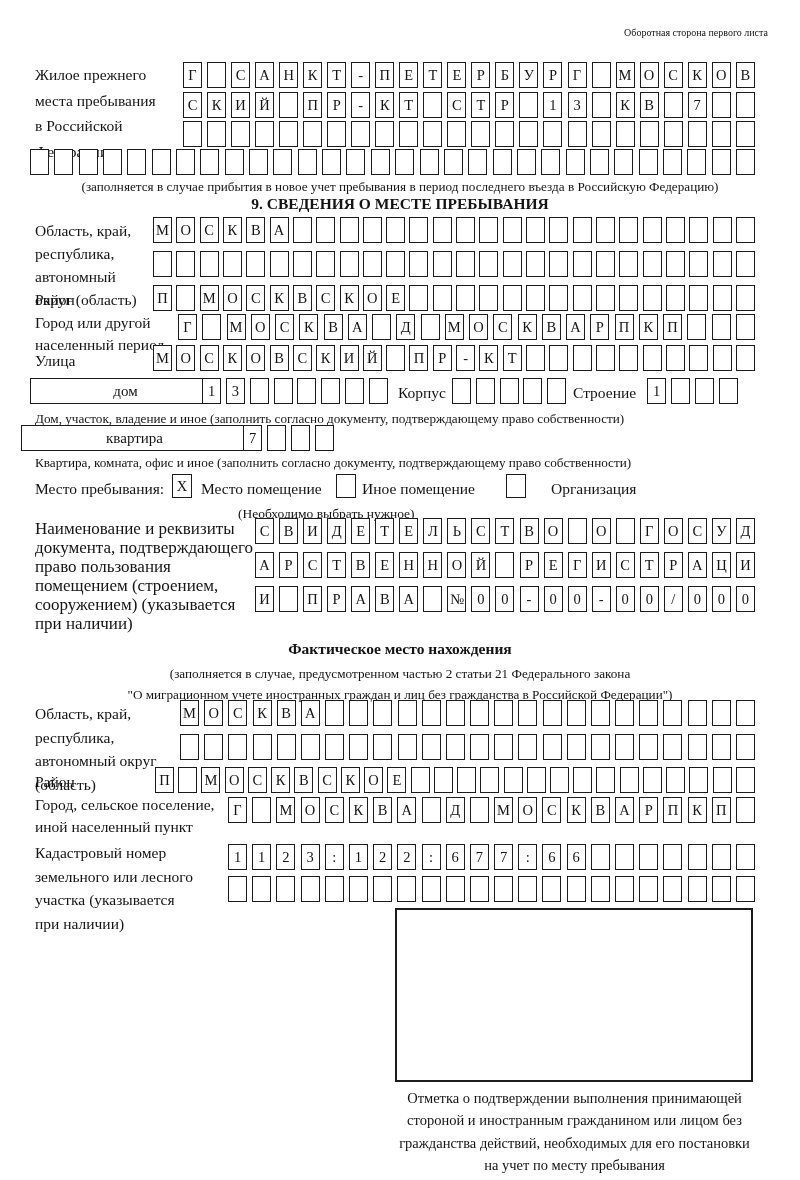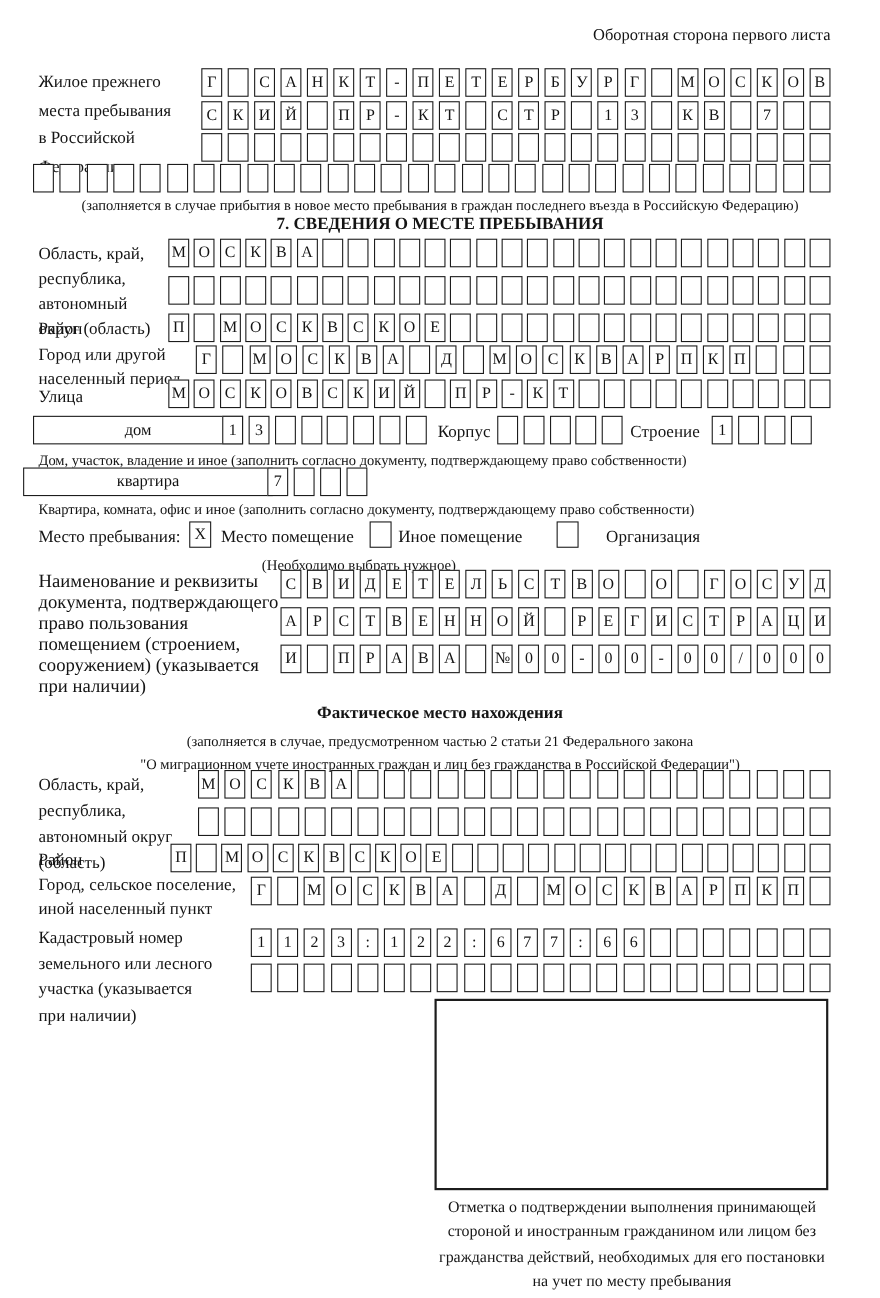--- a/index.html
+++ b/index.html
@@ -44,21 +44,21 @@
     font-size:14.5px;
   }
   .bigbox{
     position:absolute;box-sizing:border-box;
     border:2px solid #1c1c1c;background:#fff;
   }
 </style>
 </head>
 <body>
 
-<div class="note" style="top:22px;right:45px;font-size:15px;">Оборотная сторона первого листа</div>
+<div class="note" style="top:22px;right:32px;font-size:10px;">Оборотная сторона первого листа</div>
 
 <div class="label" style="left:35px;top:62px;width:150px;line-height:25.5px;">Жилое прежнего
 места пребывания
 в Российской
 Федерации</div>
 <div class="cellrow" style="left:183px;top:62px;width:572px;">
     <span class="cell">Г</span>
     <span class="cell"></span>
     <span class="cell">С</span>
     <span class="cell">А</span>
@@ -160,23 +160,23 @@
     <span class="cell"></span>
     <span class="cell"></span>
     <span class="cell"></span>
     <span class="cell"></span>
     <span class="cell"></span>
     <span class="cell"></span>
     <span class="cell"></span>
     <span class="cell"></span>
     <span class="cell"></span>
   </div>
-<div class="note center" style="top:176px;">(заполняется в случае прибытия в новое место пребывания в граждан последнего въезда в Российскую Федерацию)</div>
-
-<div class="title" style="top:195px;">7. СВЕДЕНИЯ О МЕСТЕ ПРЕБЫВАНИЯ</div>
+<div class="note center" style="top:176px;">(заполняется в случае прибытия в новое учет пребывания в период последнего въезда в Российскую Федерацию)</div>
+
+<div class="title" style="top:195px;">9. СВЕДЕНИЯ О МЕСТЕ ПРЕБЫВАНИЯ</div>
 
 <div class="label" style="left:35px;top:219px;width:140px;line-height:23px;">Область, край,
 республика,
 автономный
 округ (область)</div>
 <div class="cellrow" style="left:153px;top:217px;width:602px;">
     <span class="cell">М</span>
     <span class="cell">О</span>
     <span class="cell">С</span>
     <span class="cell">К</span>

